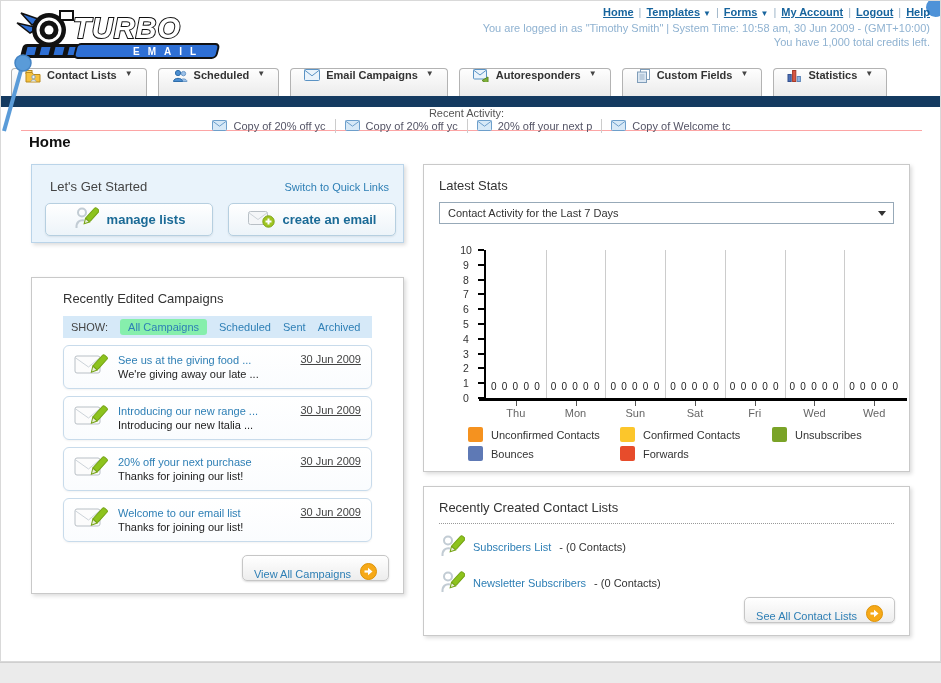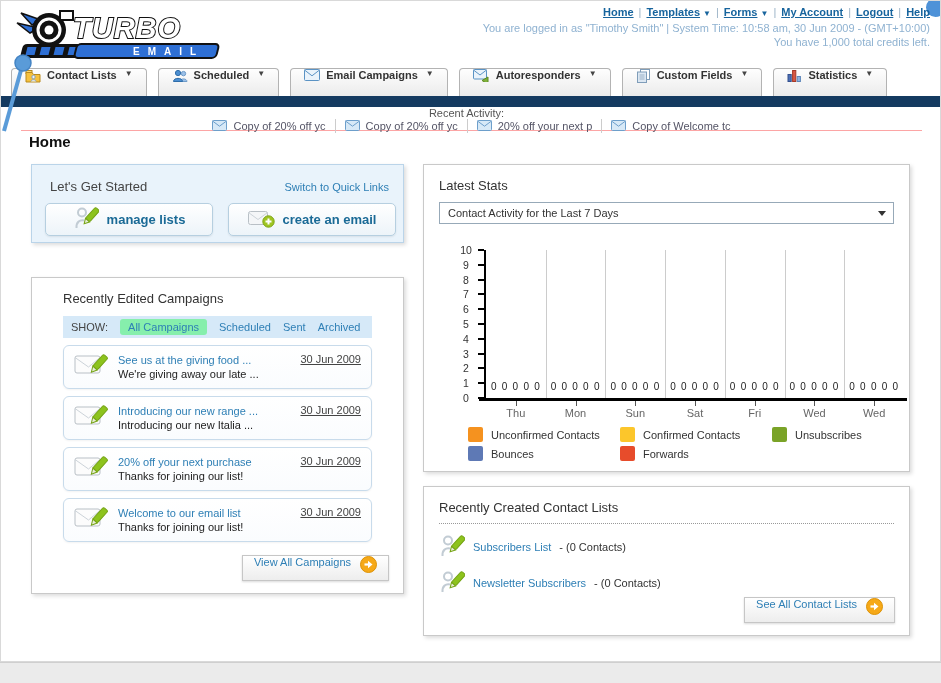--- a/index.html
+++ b/index.html
@@ -64,22 +64,22 @@
   .filter { color:#2e7fb5; cursor:pointer; }
   .filter.active { background:#86efac; border-radius:3px; padding:2px 8px; }
   .camp-card { margin-top:7px; height:44px; border:1px solid #c8dbeb; border-radius:6px;
                background:linear-gradient(#ffffff,#fafcfe); box-shadow:0 1px 2px rgba(0,0,0,.05);
                display:flex; align-items:center; padding:0 10px; gap:10px; cursor:pointer; }
   .camp-text { line-height:14px; }
   .camp-title { font-size:11px; color:#2e7fb5; }
   .camp-sub { font-size:11px; color:#222; }
   .camp-date { margin-left:auto; align-self:flex-start; padding-top:7px; font-size:11px; color:#444;text-decoration:underline; }
   .btn-pill { position:absolute; right:14px; bottom:12px; height:26px; display:inline-flex;
-              align-items:flex-start; gap:9px; padding:0 11px; background:linear-gradient(#ffffff,#ededed);
-              border:1px solid #c6c6c6; border-radius:0; font-size:11px; color:#2e7fb5;
+              align-items:flex-end; gap:9px; padding:0 11px; background:linear-gradient(#ffffff,#ededed);
+              border:1px solid #c6c6c6; border-radius:5px; font-size:11px; color:#2e7fb5;
               box-shadow:0 1px 2px rgba(0,0,0,.15); cursor:pointer; }
 
   
   .p-stats { left:422px; top:163px; width:487px; height:308px; padding:13px 15px; }
   .stats-select { position:relative; margin-top:9px; height:22px; border:1px solid #97a9b8;
                   background:#fff; font-size:11px; color:#333; display:flex; align-items:center;
                   padding:0 8px; cursor:pointer; }
   .stats-select .selarr { position:absolute; right:7px; top:8px; width:0; height:0;
                   border-left:4px solid transparent; border-right:4px solid transparent;
                   border-top:5px solid #333; }

